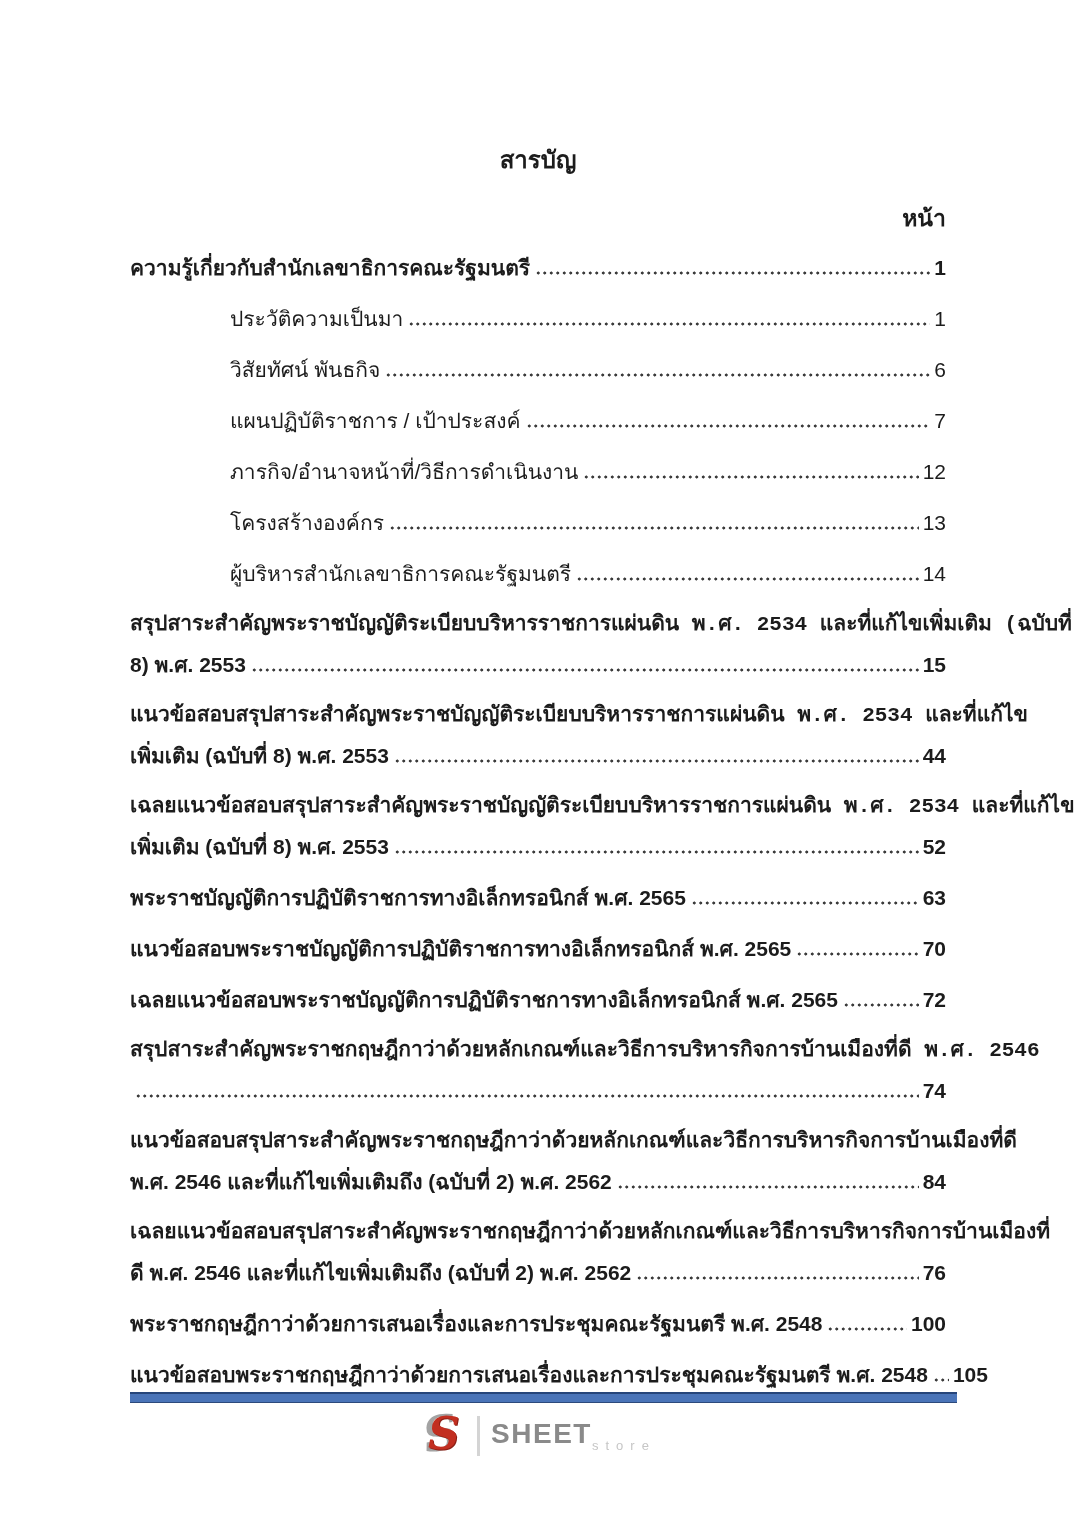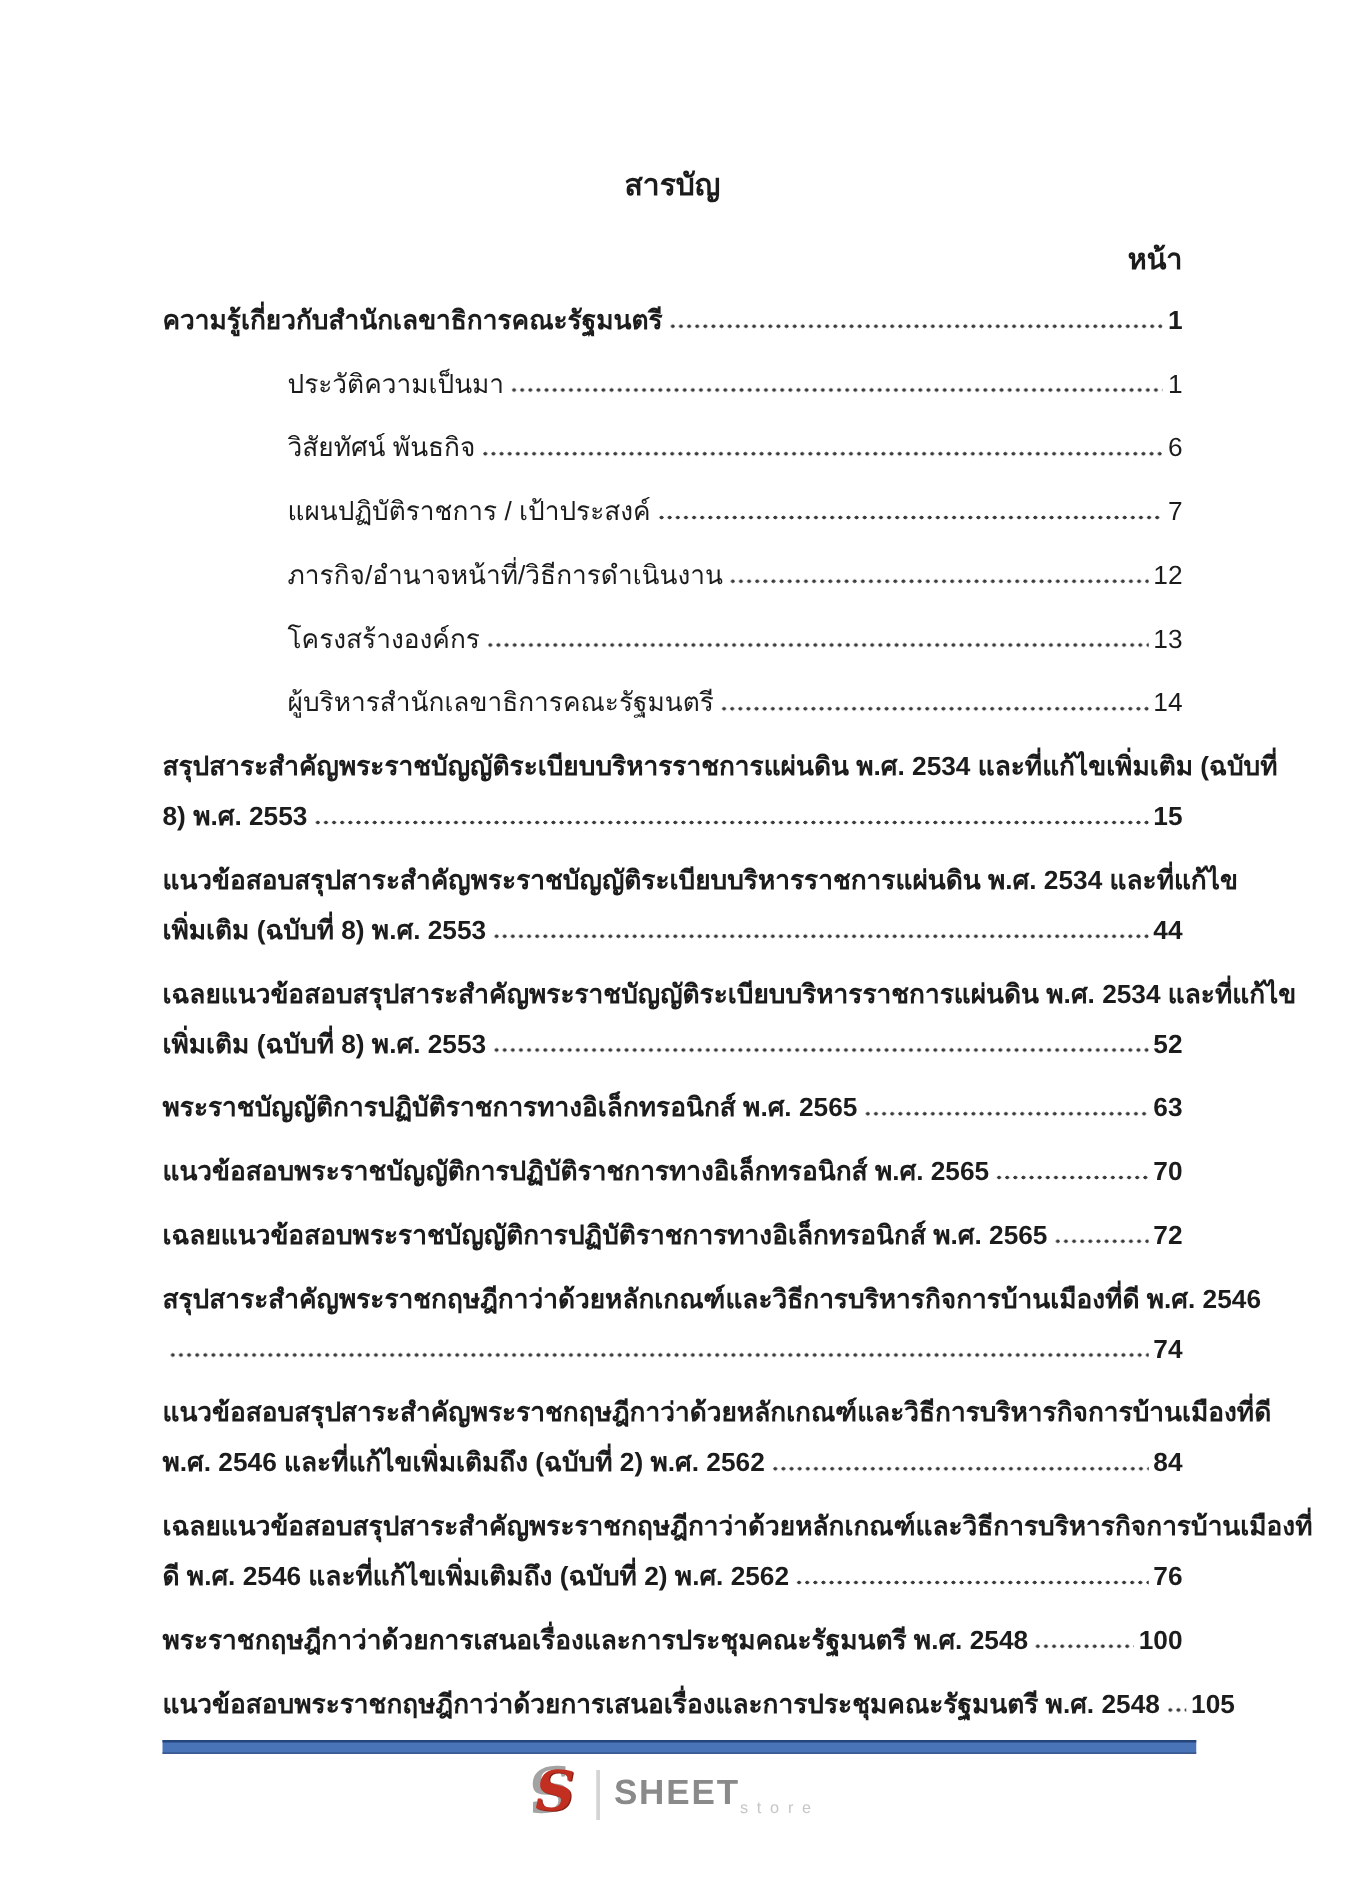--- a/index.html
+++ b/index.html
@@ -10,21 +10,21 @@
     height: 1522px;
     background: #ffffff;
     font-family: "Liberation Sans", "DejaVu Sans", sans-serif;
     color: #1c1c1c;
     overflow: hidden;
   }
   .content {
     position: absolute;
     left: 130px;
     width: 816px;
-    top: 4px;
+    top: 15px;
   }
   .doc-title {
     margin: 0;
     padding-top: 130px;
     text-align: center;
     font-size: 24px;
     font-weight: bold;
     line-height: 30px;
   }
   .page-col-header {
@@ -36,21 +36,21 @@
   }
   .toc { margin-top: 15px; }
   .toc-entry {
     font-size: 21px;
     line-height: 40px;
     font-weight: normal;
     margin-bottom: 11px;
   }
   .toc-entry.bold { font-weight: bold; }
   .toc-entry.indent { padding-left: 100px; }
-  .toc-textline { white-space: nowrap; }
+  .toc-textline { white-space: nowrap; font-family: Liberation Mono, monospace; }
   .toc-lastline { display: flex; align-items: baseline; }
   .toc-text { white-space: nowrap; }
   .leader {
     flex: 1;
     min-width: 16px;
     height: 4px;
     margin: 0 4px 0 5px;
     background-image: radial-gradient(circle, #3b3b3b 1.4px, transparent 1.7px);
     background-size: 6.5px 4px;
     background-position: left bottom;

